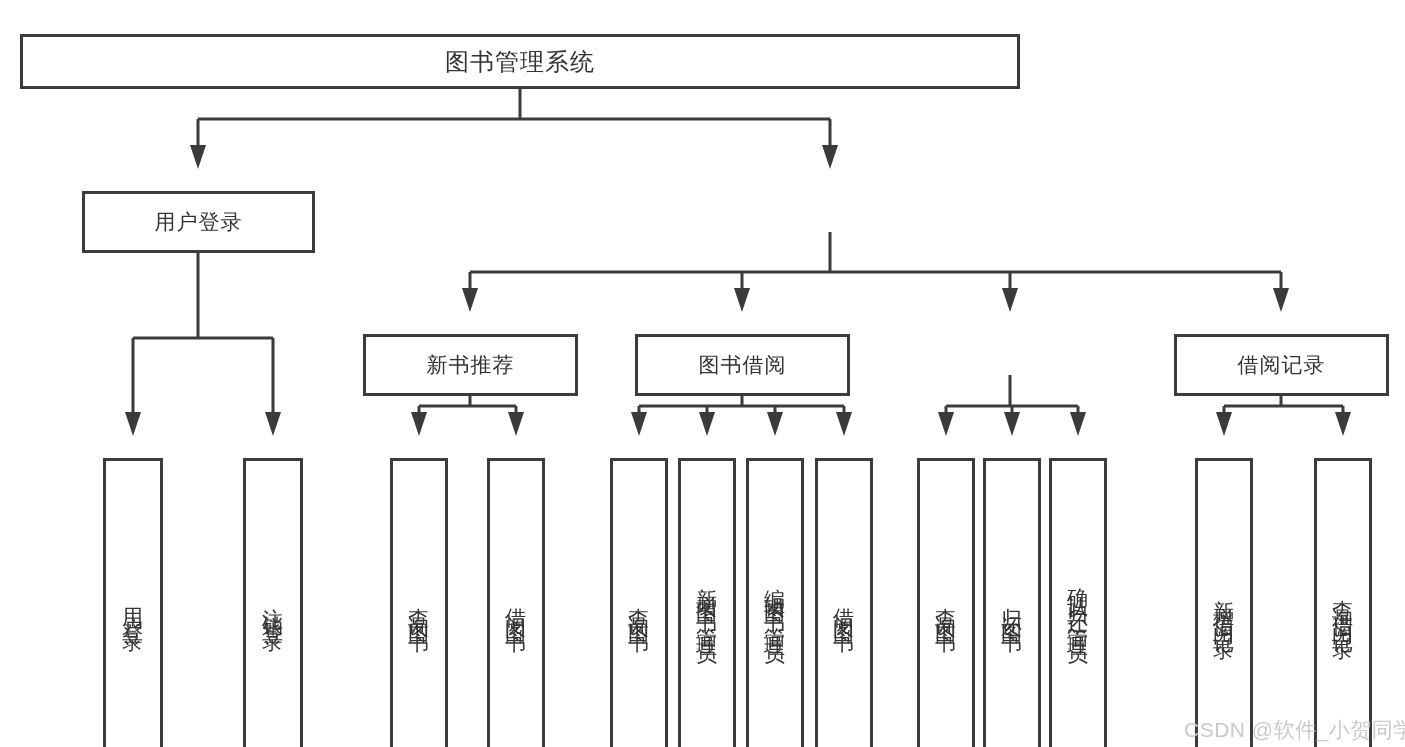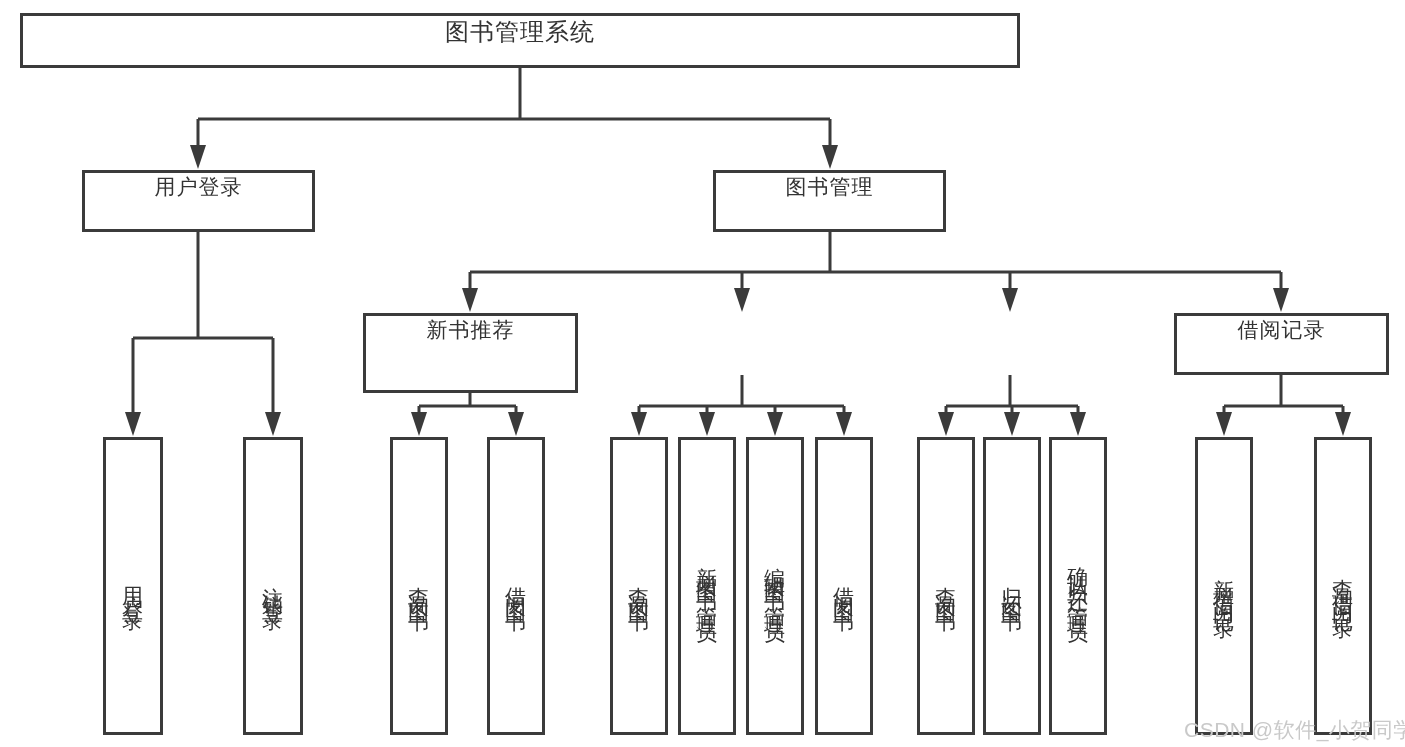--- a/index.html
+++ b/index.html
@@ -17,22 +17,24 @@
     left: 0; top: 0;
     width: 1405px; height: 747px;
     pointer-events: none;
   }
   .node {
     position: absolute;
     box-sizing: border-box;
     border: 3px solid #3b3b3b;
     background: #ffffff;
     display: flex;
+    align-items: center;
     justify-content: center;
     text-align: center;
+    margin-top: 21px;
   }
   .node.root span { font-size: 24px; letter-spacing: 1px; }
   .node.branch span { font-size: 21px; letter-spacing: 1px; }
   .node.leaf span {
     writing-mode: vertical-rl;
     text-orientation: mixed;
     font-size: 21px;
     letter-spacing: 8px;
     line-height: 1;
     white-space: nowrap;
@@ -95,26 +97,26 @@
     </g>
   </svg>
 
   <div class="node root" style="left:20px;top:13px;width:1000px;height:55px">
     <span>图书管理系统</span>
   </div>
 
   <div class="node branch" style="left:82px;top:170px;width:233px;height:62px">
     <span>用户登录</span>
   </div>
-  <div class="node branch" style="left:713px;top:170px;width:233px;height:62px">
-    <span>图书管理</span>
+
+  <div class="node branch" style="left:363px;top:313px;width:215px;height:62px">
+    <span>新书推荐</span>
   </div>
-
-  <div class="node branch" style="left:363px;top:313px;width:215px;height:80px">
-    <span>新书推荐</span>
+  <div class="node branch" style="left:635px;top:313px;width:215px;height:62px">
+    <span>图书借阅</span>
   </div>
   <div class="node branch" style="left:1174px;top:313px;width:215px;height:62px">
     <span>借阅记录</span>
   </div>
 
   <div class="node leaf" style="left:103px;top:437px;width:60px;height:298px">
     <span>用户登录</span>
   </div>
   <div class="node leaf" style="left:243px;top:437px;width:60px;height:298px">
     <span>注销登录</span>

